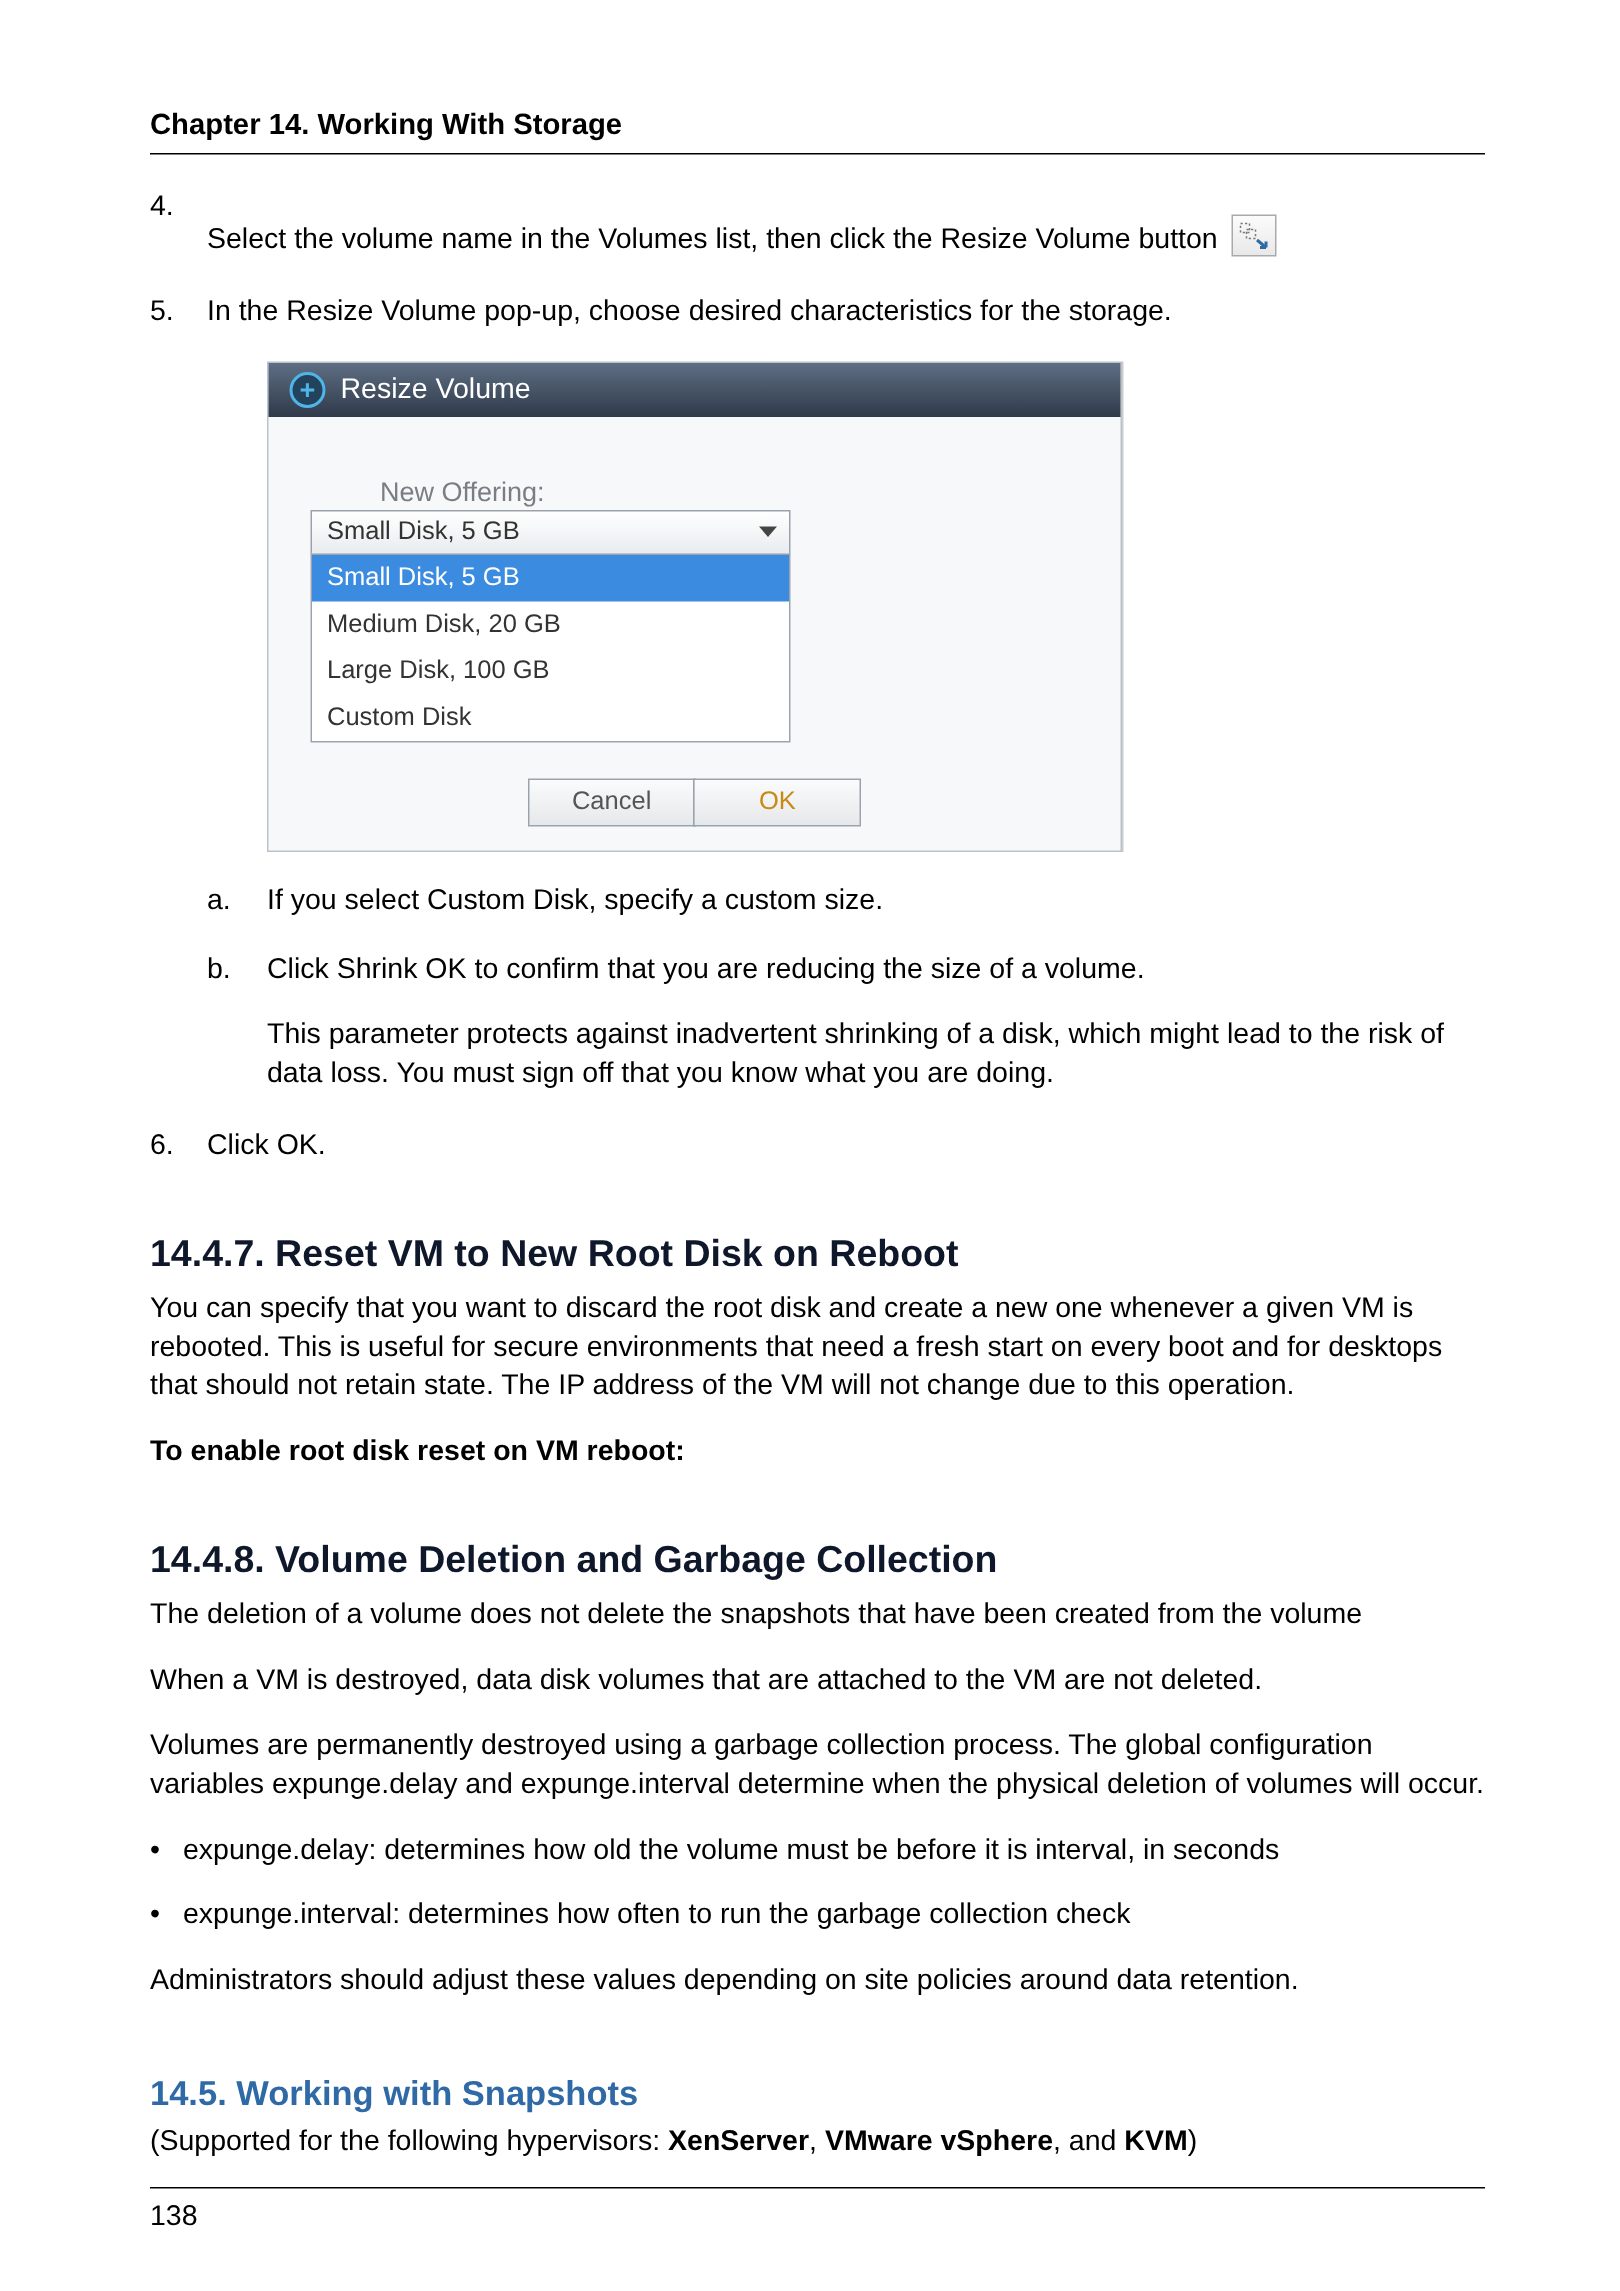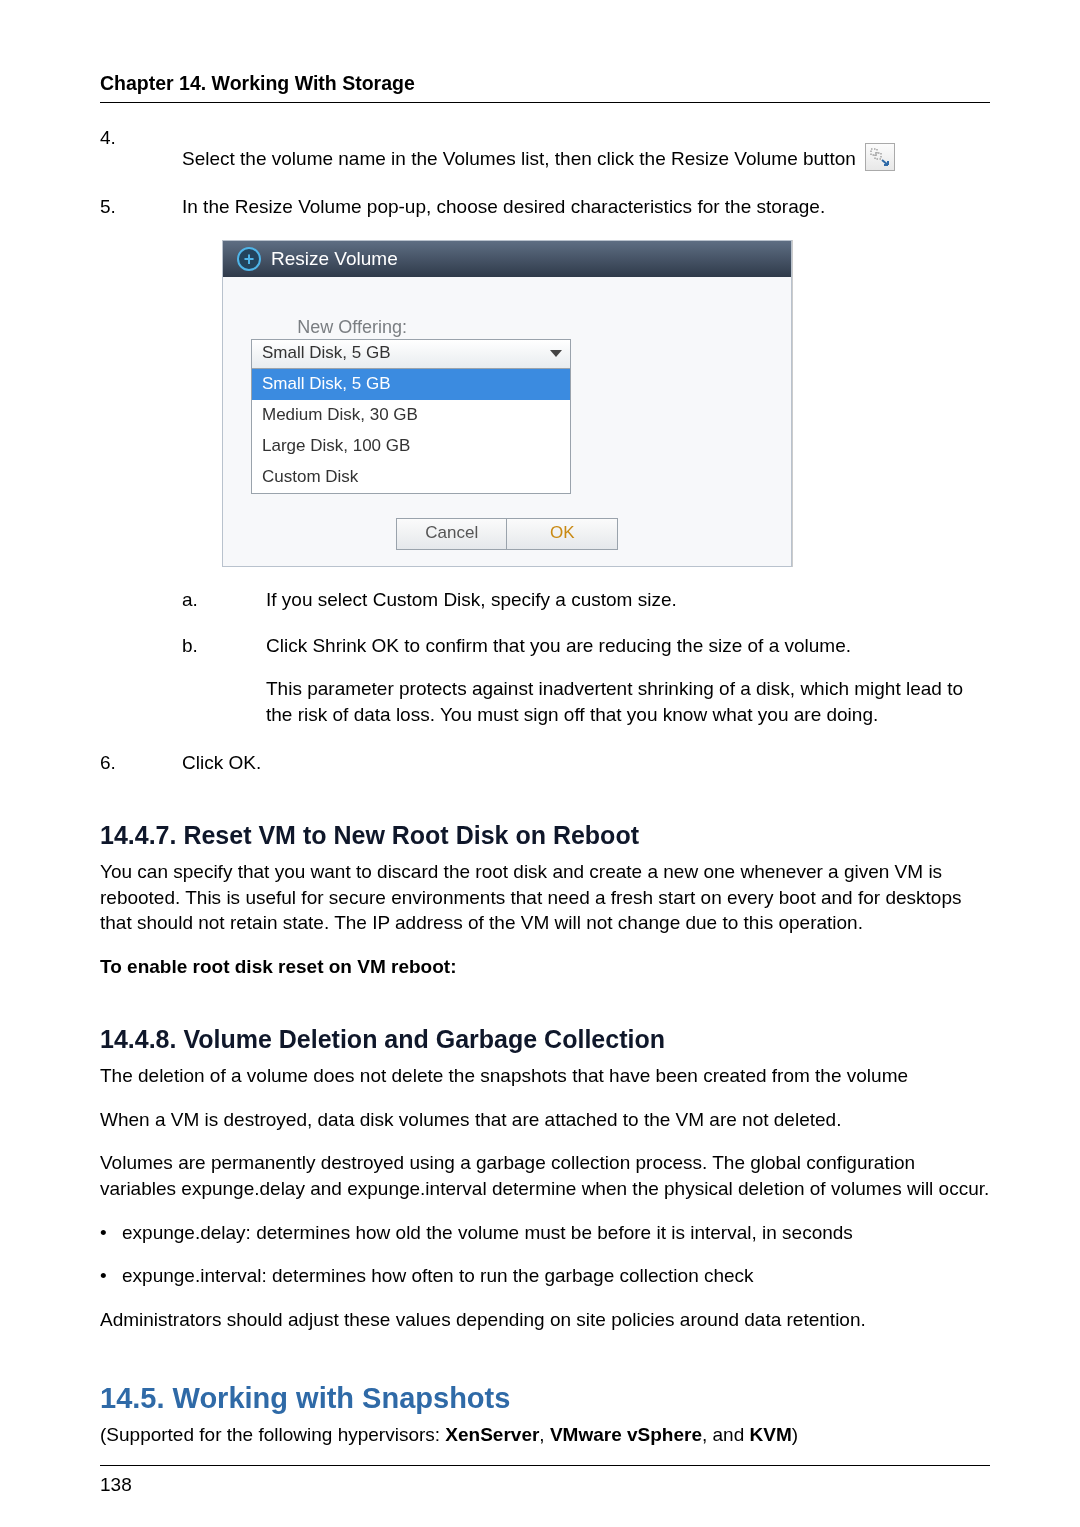--- a/index.html
+++ b/index.html
@@ -31,21 +31,20 @@
   }
   ol.main > li {
     display: flex;
     margin-top: 22px;
   }
   ol.main > li .num {
     min-width: 38px;
   }
   ol.main > li .licontent {
     flex: 1;
-    margin-left: 44px;
   }
   ol.sub > li {
     display: flex;
     margin-top: 20px;
   }
   ol.sub > li .num {
     min-width: 40px;
   }
   ol.sub > li .licontent {
     flex: 1;
@@ -133,21 +132,21 @@
   .h3 {
     color:#0f172a;
     font-weight:bold;
     font-size:25px;
     margin-top: 44px;
     margin-bottom: 6px;
   }
   .h2 {
     color:#2f6aa7;
     font-weight:bold;
-    font-size:29px;
+    font-size:23px;
     margin-top: 46px;
     margin-bottom: 4px;
   }
   .bold { font-weight:bold; }
   p { margin: 0 0 18px 0; }
   .bullets { margin: 0; padding: 0; list-style:none;}
   .bullets li { display:flex; margin: 8px 0 18px 0; }
   .bullets li .dot { min-width:22px; text-align:left;}
   .footer-line { border-top:1px solid #000; margin-top: 14px; padding-top:6px; font-size:19px;}
 </style>
@@ -188,21 +187,21 @@
             <div class="dlg-body">
               <div class="dlg-row">
                 <div class="dlg-label">New Offering:</div>
                 <div class="dlg-field">
                   <div class="dlg-select">
                     <span>Small Disk, 5 GB</span>
                     <span class="caret"></span>
                   </div>
                   <div class="dlg-dropdown">
                     <div class="dlg-option selected">Small Disk, 5 GB</div>
-                    <div class="dlg-option">Medium Disk, 30 GB</div>
+                    <div class="dlg-option">Medium Disk, 20 GB</div>
                     <div class="dlg-option">Large Disk, 100 GB</div>
                     <div class="dlg-option">Custom Disk</div>
                   </div>
                 </div>
               </div>
               <div class="dlg-row" style="margin-top:-76px;">
                 <div class="dlg-label" style="padding-top:50px;">Shrink OK:</div>
               </div>
             </div>
             <div class="dlg-btnbar">

